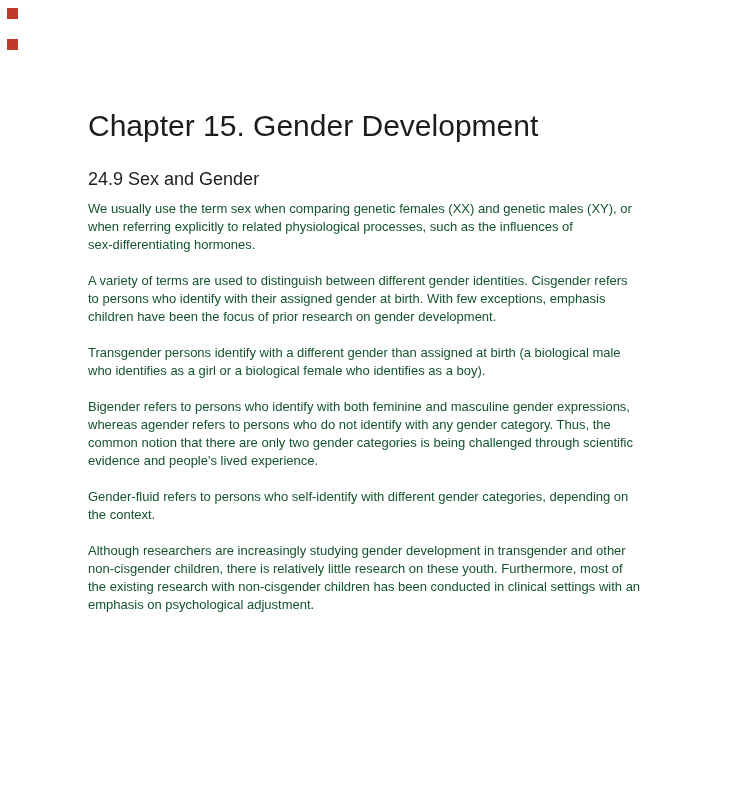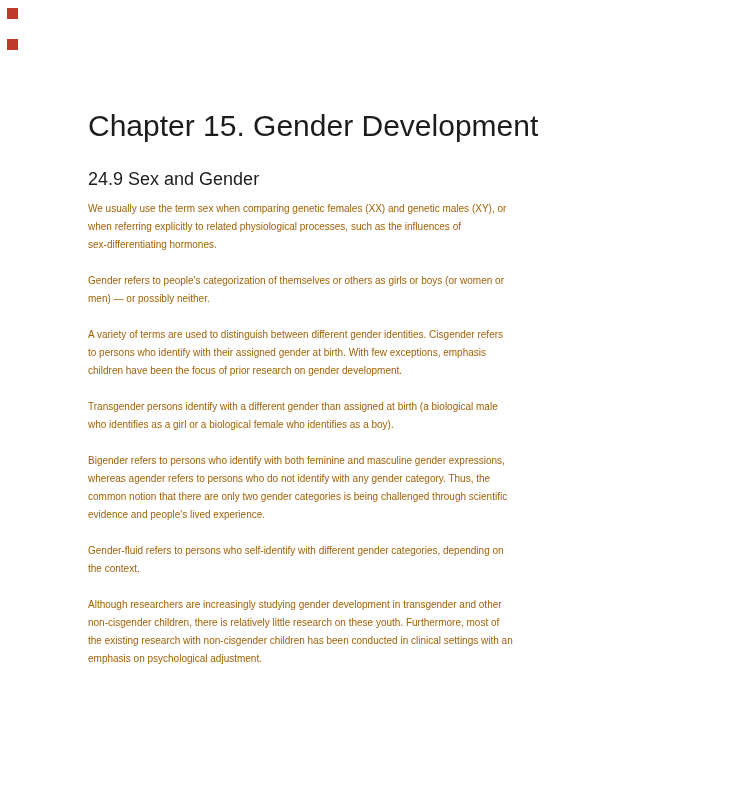--- a/index.html
+++ b/index.html
@@ -37,24 +37,24 @@
   }
   h2.section-heading {
     font-size: 18px;
     line-height: 24px;
     font-weight: 400;
     color: #1c1c1c;
     margin: 23px 0 0 0;
     padding: 0;
   }
   p.body-para {
-    font-size: 10px;
+    font-size: 13px;
     line-height: 18px;
     font-weight: 400;
-    color: #a16207;
+    color: #14532d;
     margin: 18px 0 0 0;
     padding: 0;
     white-space: pre-line;
   }
   p.body-para.first {
     margin-top: 9px;
   }
 </style>
 </head>
 <body>
@@ -67,22 +67,20 @@
   <div class="content">
 
     <h1 class="chapter-title">Chapter 15. Gender Development</h1>
 
     <h2 class="section-heading">24.9 Sex and Gender</h2>
 
     <p class="body-para first">We usually use the term sex when comparing genetic females (XX) and genetic males (XY), or
 when referring explicitly to related physiological processes, such as the influences of
 sex-differentiating hormones.</p>
 
-    <p class="body-para">Gender refers to people's categorization of themselves or others as girls or boys (or women or
-men) — or possibly neither.</p>
 
     <p class="body-para">A variety of terms are used to distinguish between different gender identities. Cisgender refers
 to persons who identify with their assigned gender at birth. With few exceptions, emphasis
 children have been the focus of prior research on gender development.</p>
 
     <p class="body-para">Transgender persons identify with a different gender than assigned at birth (a biological male
 who identifies as a girl or a biological female who identifies as a boy).</p>
 
 
     <p class="body-para">Bigender refers to persons who identify with both feminine and masculine gender expressions,

